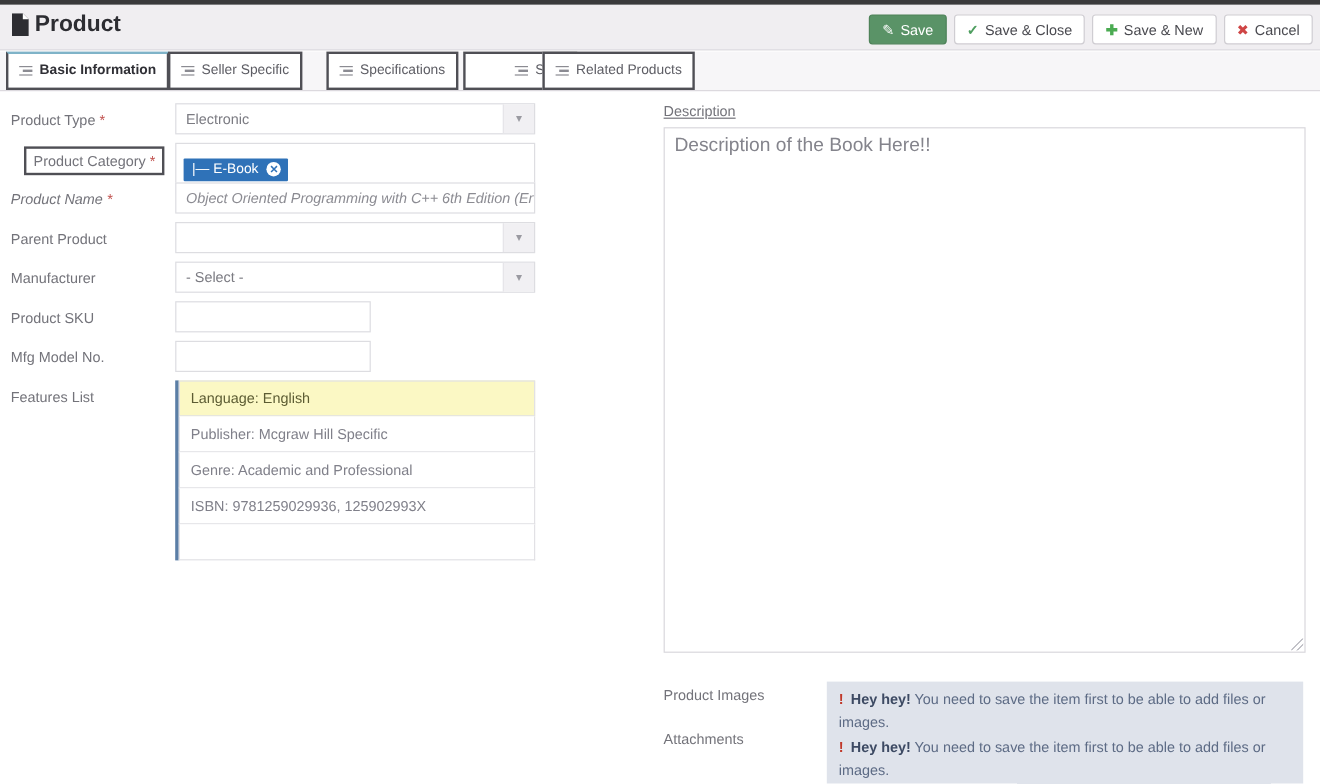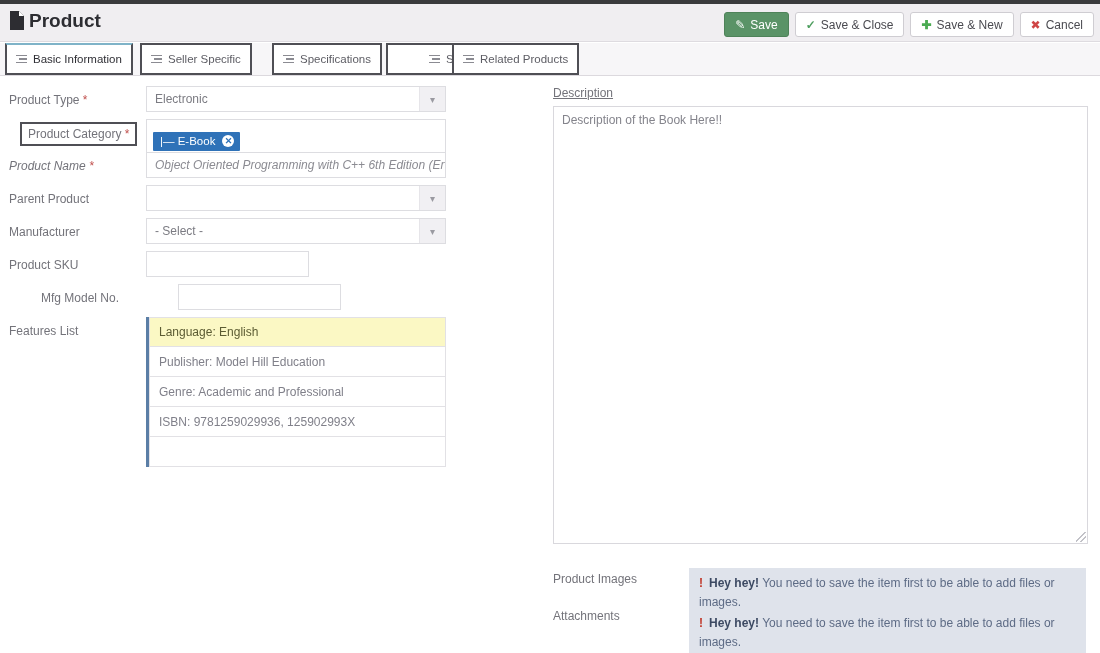--- a/index.html
+++ b/index.html
@@ -57,21 +57,21 @@
     border-bottom: 1px solid #dcd9de;
   }
   .tab {
     position: absolute; top: 0; height: 32px;
     display: flex; align-items: center; gap: 6px;
     padding: 0 9px;
     font-size: 11.5px; color: #5d5d64;
     background: #ffffff;
     border: 2px solid #4f4f55;
   }
-  .tab.active { font-weight: normal; color: #2f2f35; border-top-color: #7fb3c8; }
+  .tab.active { font-weight: bold; color: #2f2f35; border-top-color: #7fb3c8; }
   .tab-icon { width: 11px; height: 9px; display: inline-block; position: relative; }
   .tab-icon i {
     position: absolute; left: 0; height: 1.5px; background: #8b8b92; display: block;
   }
   .tab-icon i:nth-child(1) { top: 0; width: 11px; }
   .tab-icon i:nth-child(2) { top: 3.5px; width: 8px; left: 3px; }
   .tab-icon i:nth-child(3) { top: 7px; width: 11px; }
 
   
   .form-left { position: absolute; left: 0; top: 86px; width: 540px; }
@@ -130,21 +130,21 @@
     font-size: 12px; color: #80808a; background: #ffffff;
   }
   .feat-row:first-child {
     border-top: 1px solid #e2e1e5;
     background: #fbf8c4; color: #5c5c33;
   }
 
   
   .ta {
     border: 1px solid #d9d8dd; background: #ffffff;
-    font-size: 12px; color: #84848c; padding: 6px 8px;
+    font-size: 16px; color: #84848c; padding: 6px 8px;
     position: relative; overflow: hidden;
   }
   .grip {
     position: absolute; right: 1px; bottom: 1px; width: 10px; height: 10px;
     background:
       linear-gradient(135deg, transparent 45%, #c2c2c8 45%, #c2c2c8 55%, transparent 55%),
       linear-gradient(135deg, transparent 70%, #c2c2c8 70%, #c2c2c8 80%, transparent 80%);
   }
 
   
@@ -300,38 +300,38 @@
 
   <div class="row" style="height:33px;">
     <div class="lbl" style="top:7px;">Product SKU</div>
     <div class="ctl" style="top:0;">
       <div class="inp" style="width:163px;">
         <span></span>
       </div>
     </div>
   </div>
 
-  <div class="row" style="height:33px;margin-left:32px;">
+  <div class="row" style="height:33px;">
     <div class="lbl" style="top:7px;">Mfg Model No.</div>
     <div class="ctl" style="top:0;">
       <div class="inp" style="width:163px;">
         <span></span>
       </div>
     </div>
   </div>
 
   <div class="row" style="height:158px;">
     <div class="lbl" style="top:7px;">Features List</div>
     <div class="ctl" style="top:0;">
       <div class="features">
         <div class="feat-row">
             <span>Language: English</span>
           </div>
         <div class="feat-row">
-            <span>Publisher: Model Hill Education</span>
+            <span>Publisher: Mcgraw Hill Specific</span>
           </div>
         <div class="feat-row">
             <span>Genre: Academic and Professional</span>
           </div>
         <div class="feat-row">
             <span>ISBN: 9781259029936, 125902993X</span>
           </div>
         <div class="feat-row">
             <span></span>
           </div>

